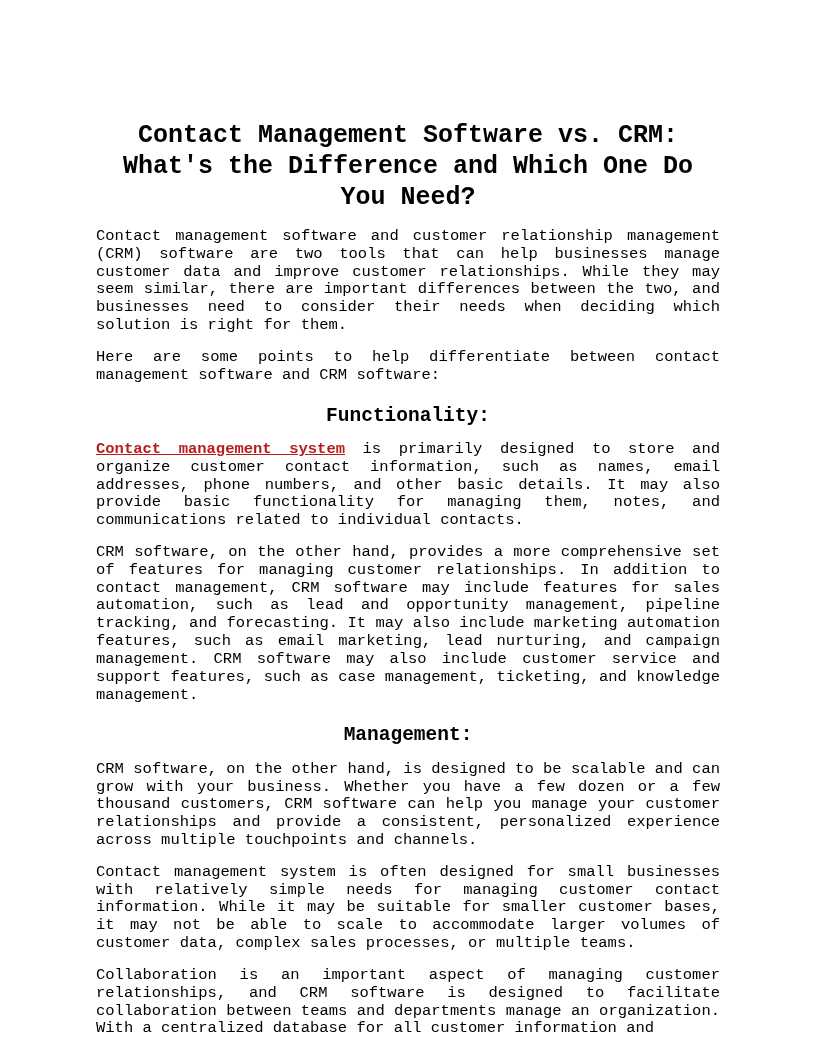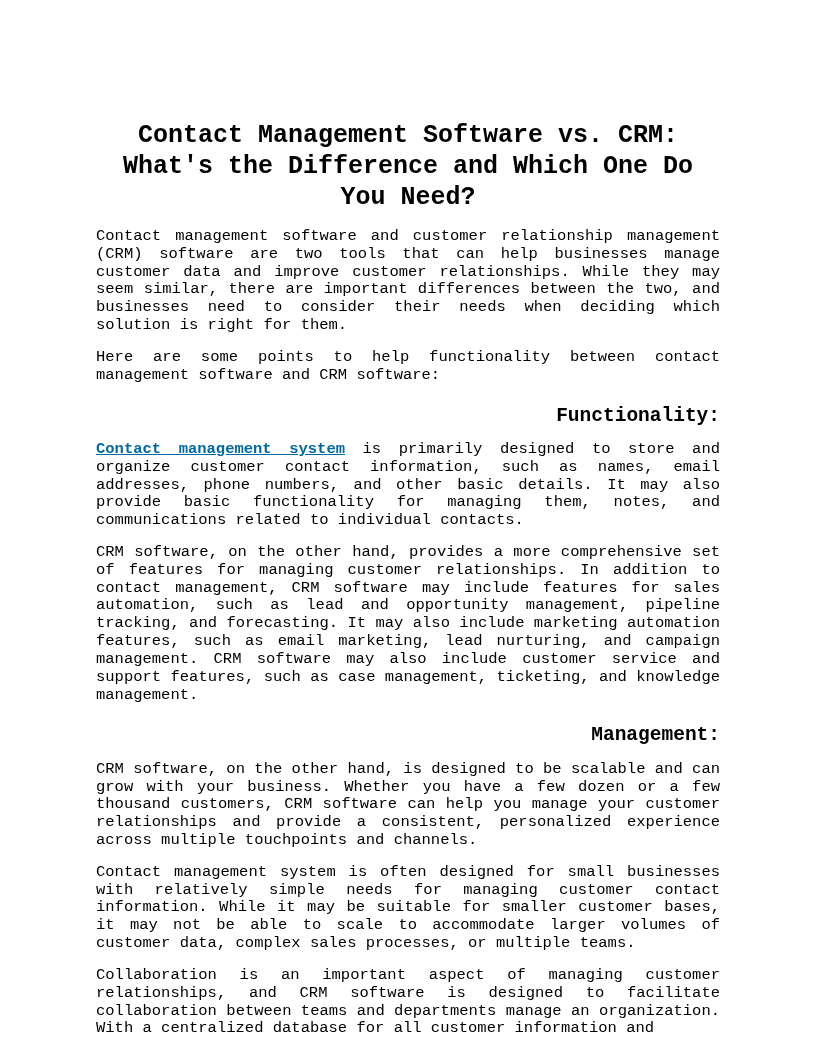--- a/index.html
+++ b/index.html
@@ -31,40 +31,40 @@
     margin: 0 0 15px 0;
   }
   .para {
     text-align: justify;
     margin: 0 0 14px 0;
   }
   .section-heading {
     font-size: 19.5px;
     line-height: 1.1;
     font-weight: bold;
-    text-align: right;
+    text-align: center;
     margin: 21px 0 14px 0;
   }
   .doc-link {
-    color: #0369a1;
+    color: #b91c1c;
     font-weight: bold;
     text-decoration: underline;
     cursor: pointer;
   }
 </style>
 </head>
 <body>
 
 <div class="page">
 
   <h1 class="doc-title">Contact Management Software vs. CRM: What's the Difference and Which One Do You Need?</h1>
 
   <p class="para">Contact management software and customer relationship management (CRM) software are two tools that can help businesses manage customer data and improve customer relationships. While they may seem similar, there are important differences between the two, and businesses need to consider their needs when deciding which solution is right for them.</p>
 
-  <p class="para">Here are some points to help functionality between contact management software and CRM software:</p>
+  <p class="para">Here are some points to help differentiate between contact management software and CRM software:</p>
 
   <h2 class="section-heading">Functionality:</h2>
 
   <p class="para"><a class="doc-link">Contact management system</a><span> is primarily designed to store and organize customer contact information, such as names, email addresses, phone numbers, and other basic details. It may also provide basic functionality for managing them, notes, and communications related to individual contacts.</span></p>
 
   <p class="para">CRM software, on the other hand, provides a more comprehensive set of features for managing customer relationships. In addition to contact management, CRM software may include features for sales automation, such as lead and opportunity management, pipeline tracking, and forecasting. It may also include marketing automation features, such as email marketing, lead nurturing, and campaign management. CRM software may also include customer service and support features, such as case management, ticketing, and knowledge management.</p>
 
   <h2 class="section-heading">Management:</h2>
 
   <p class="para">CRM software, on the other hand, is designed to be scalable and can grow with your business. Whether you have a few dozen or a few thousand customers, CRM software can help you manage your customer relationships and provide a consistent, personalized experience across multiple touchpoints and channels.</p>

